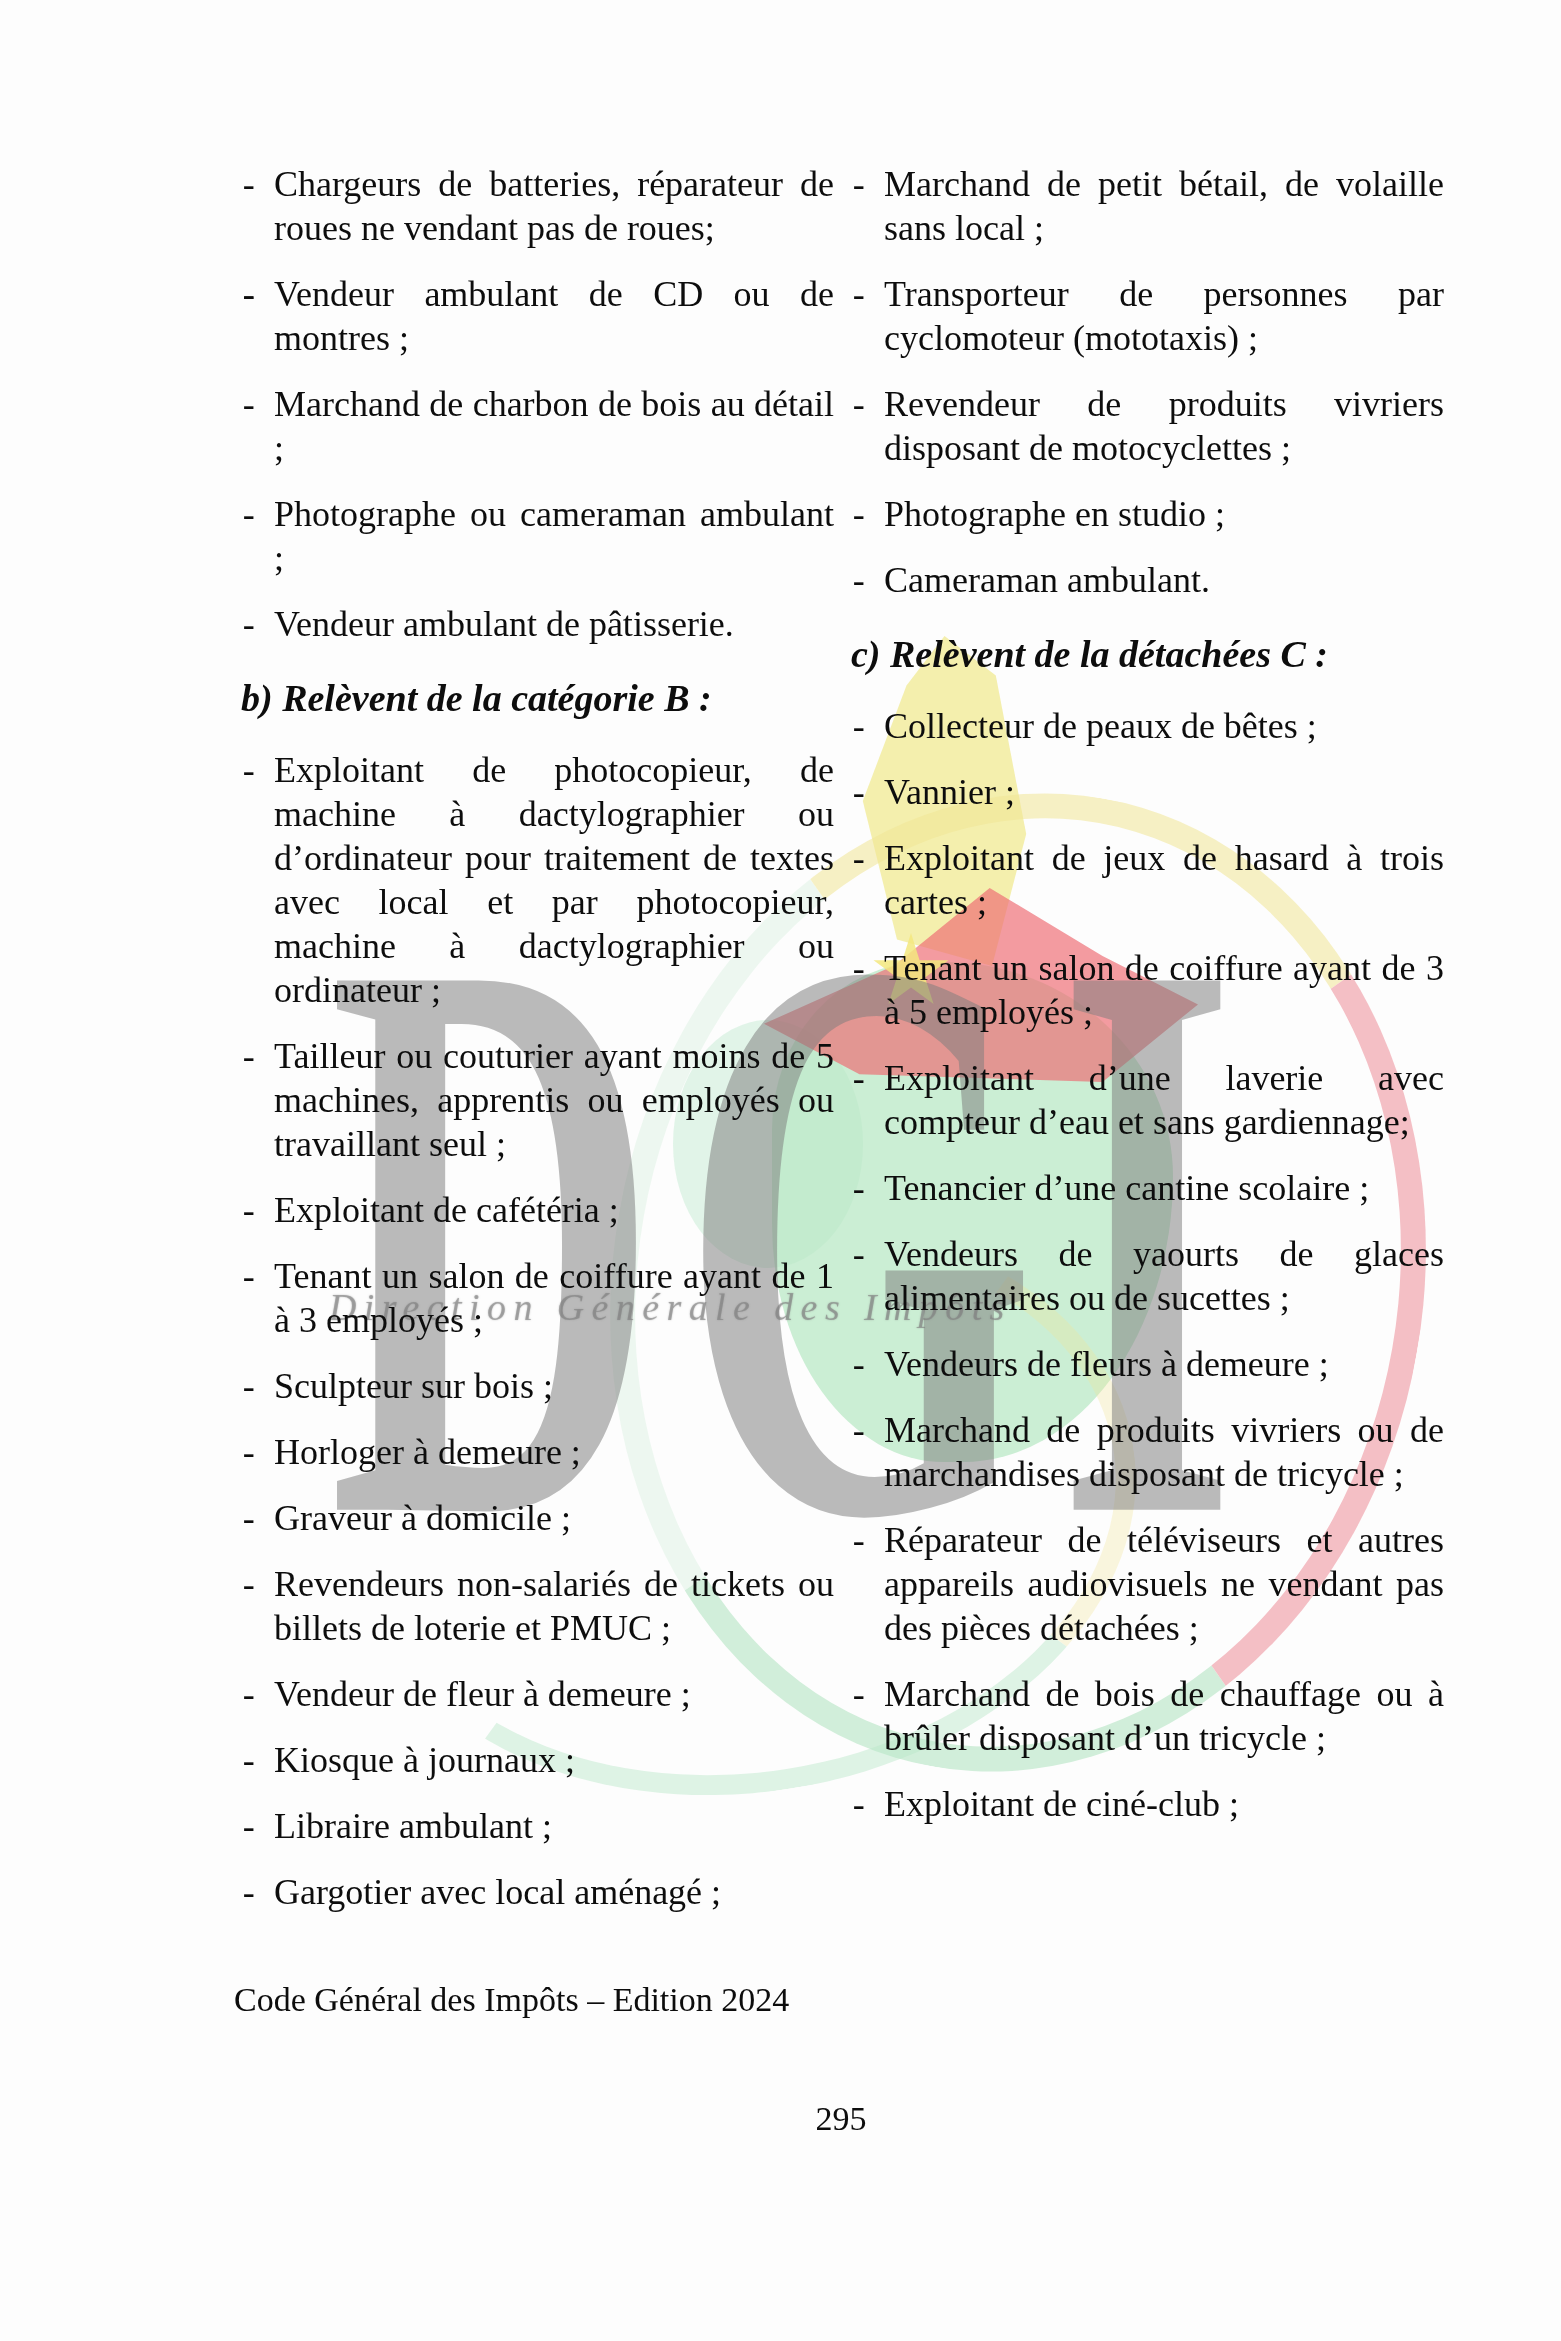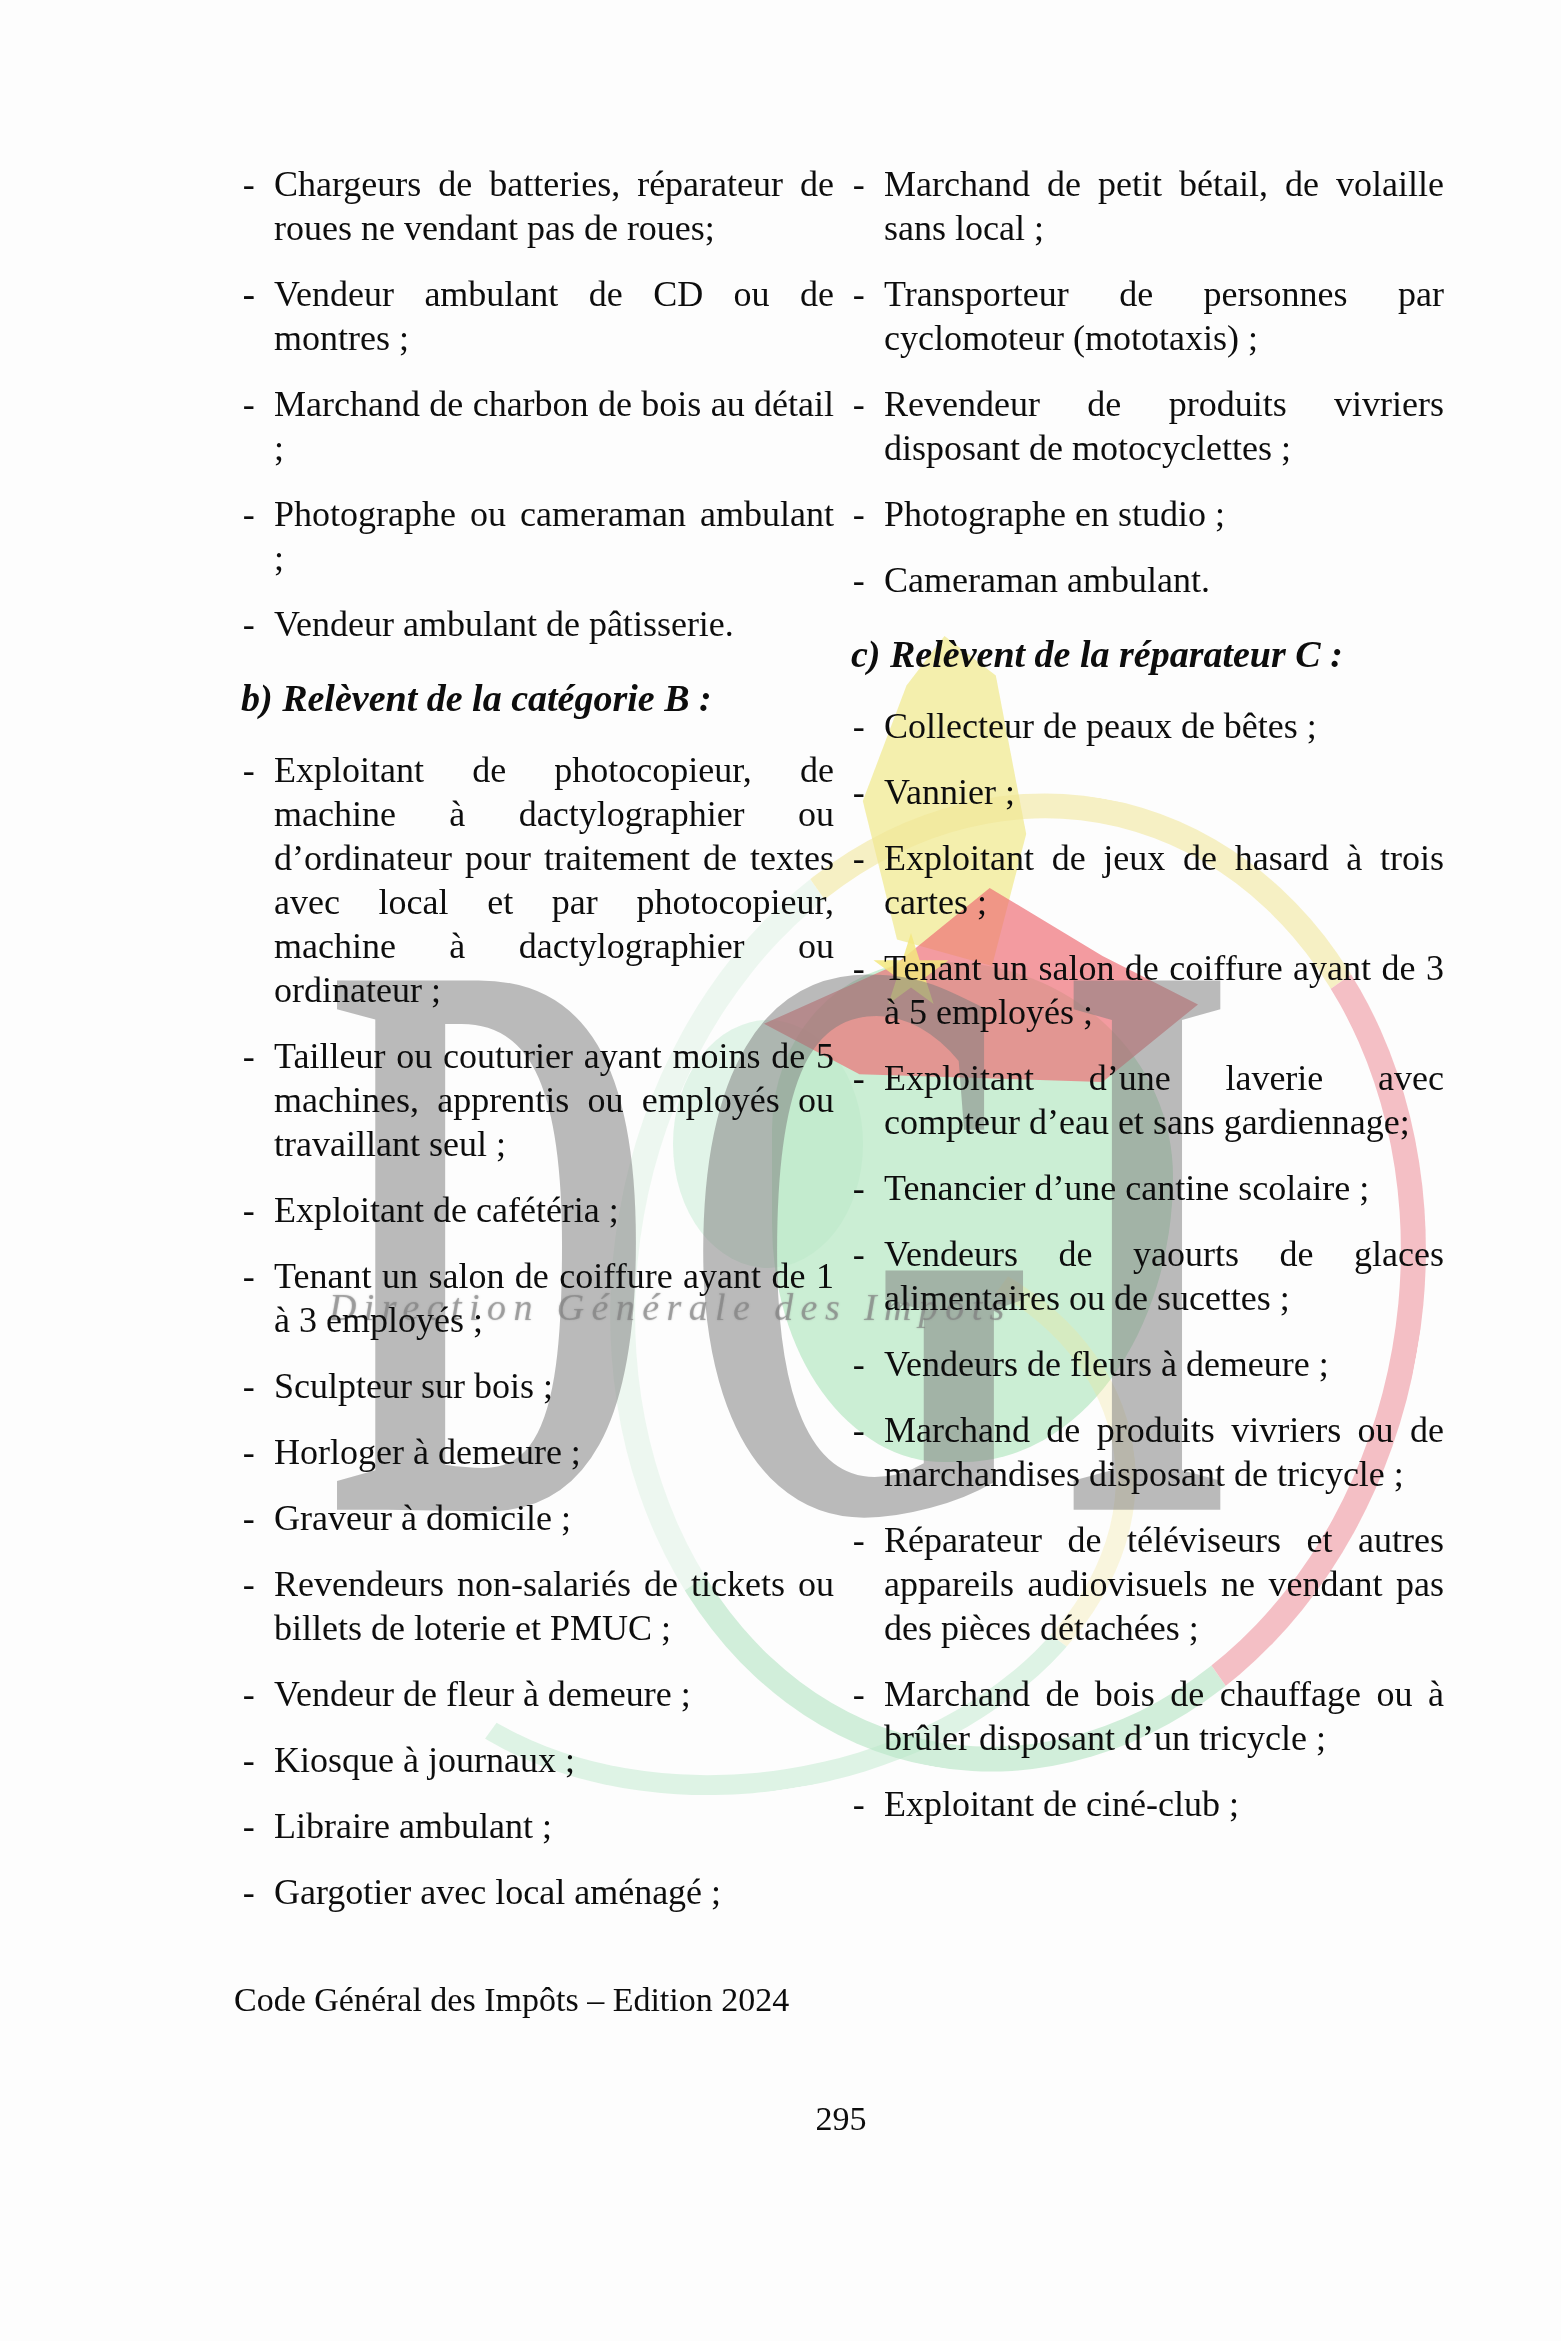--- a/index.html
+++ b/index.html
@@ -179,21 +179,21 @@
   </div>
 
   <div class="col col-right">
     <div class="list">
         <div class="item"><span class="dash">-</span><span class="txt">Marchand de petit bétail, de volaille sans local ;</span></div>
         <div class="item"><span class="dash">-</span><span class="txt">Transporteur de personnes par cyclomoteur (mototaxis) ;</span></div>
         <div class="item"><span class="dash">-</span><span class="txt">Revendeur de produits vivriers disposant de motocyclettes ;</span></div>
         <div class="item"><span class="dash">-</span><span class="txt">Photographe en studio ;</span></div>
         <div class="item"><span class="dash">-</span><span class="txt">Cameraman ambulant.</span></div>
       </div>
-    <div class="heading">c) Relèvent de la réparateur C :</div>
+    <div class="heading">c) Relèvent de la détachées C :</div>
     <div class="list">
         <div class="item"><span class="dash">-</span><span class="txt">Collecteur de peaux de bêtes ;</span></div>
         <div class="item"><span class="dash">-</span><span class="txt">Vannier ;</span></div>
         <div class="item"><span class="dash">-</span><span class="txt">Exploitant de jeux de hasard à trois cartes ;</span></div>
         <div class="item"><span class="dash">-</span><span class="txt">Tenant un salon de coiffure ayant de 3 à 5 employés ;</span></div>
         <div class="item"><span class="dash">-</span><span class="txt">Exploitant d’une laverie avec compteur d’eau et sans gardiennage;</span></div>
         <div class="item"><span class="dash">-</span><span class="txt">Tenancier d’une cantine scolaire ;</span></div>
         <div class="item"><span class="dash">-</span><span class="txt">Vendeurs de yaourts de glaces alimentaires ou de sucettes ;</span></div>
         <div class="item"><span class="dash">-</span><span class="txt">Vendeurs de fleurs à demeure ;</span></div>
         <div class="item"><span class="dash">-</span><span class="txt">Marchand de produits vivriers ou de marchandises disposant de tricycle ;</span></div>

